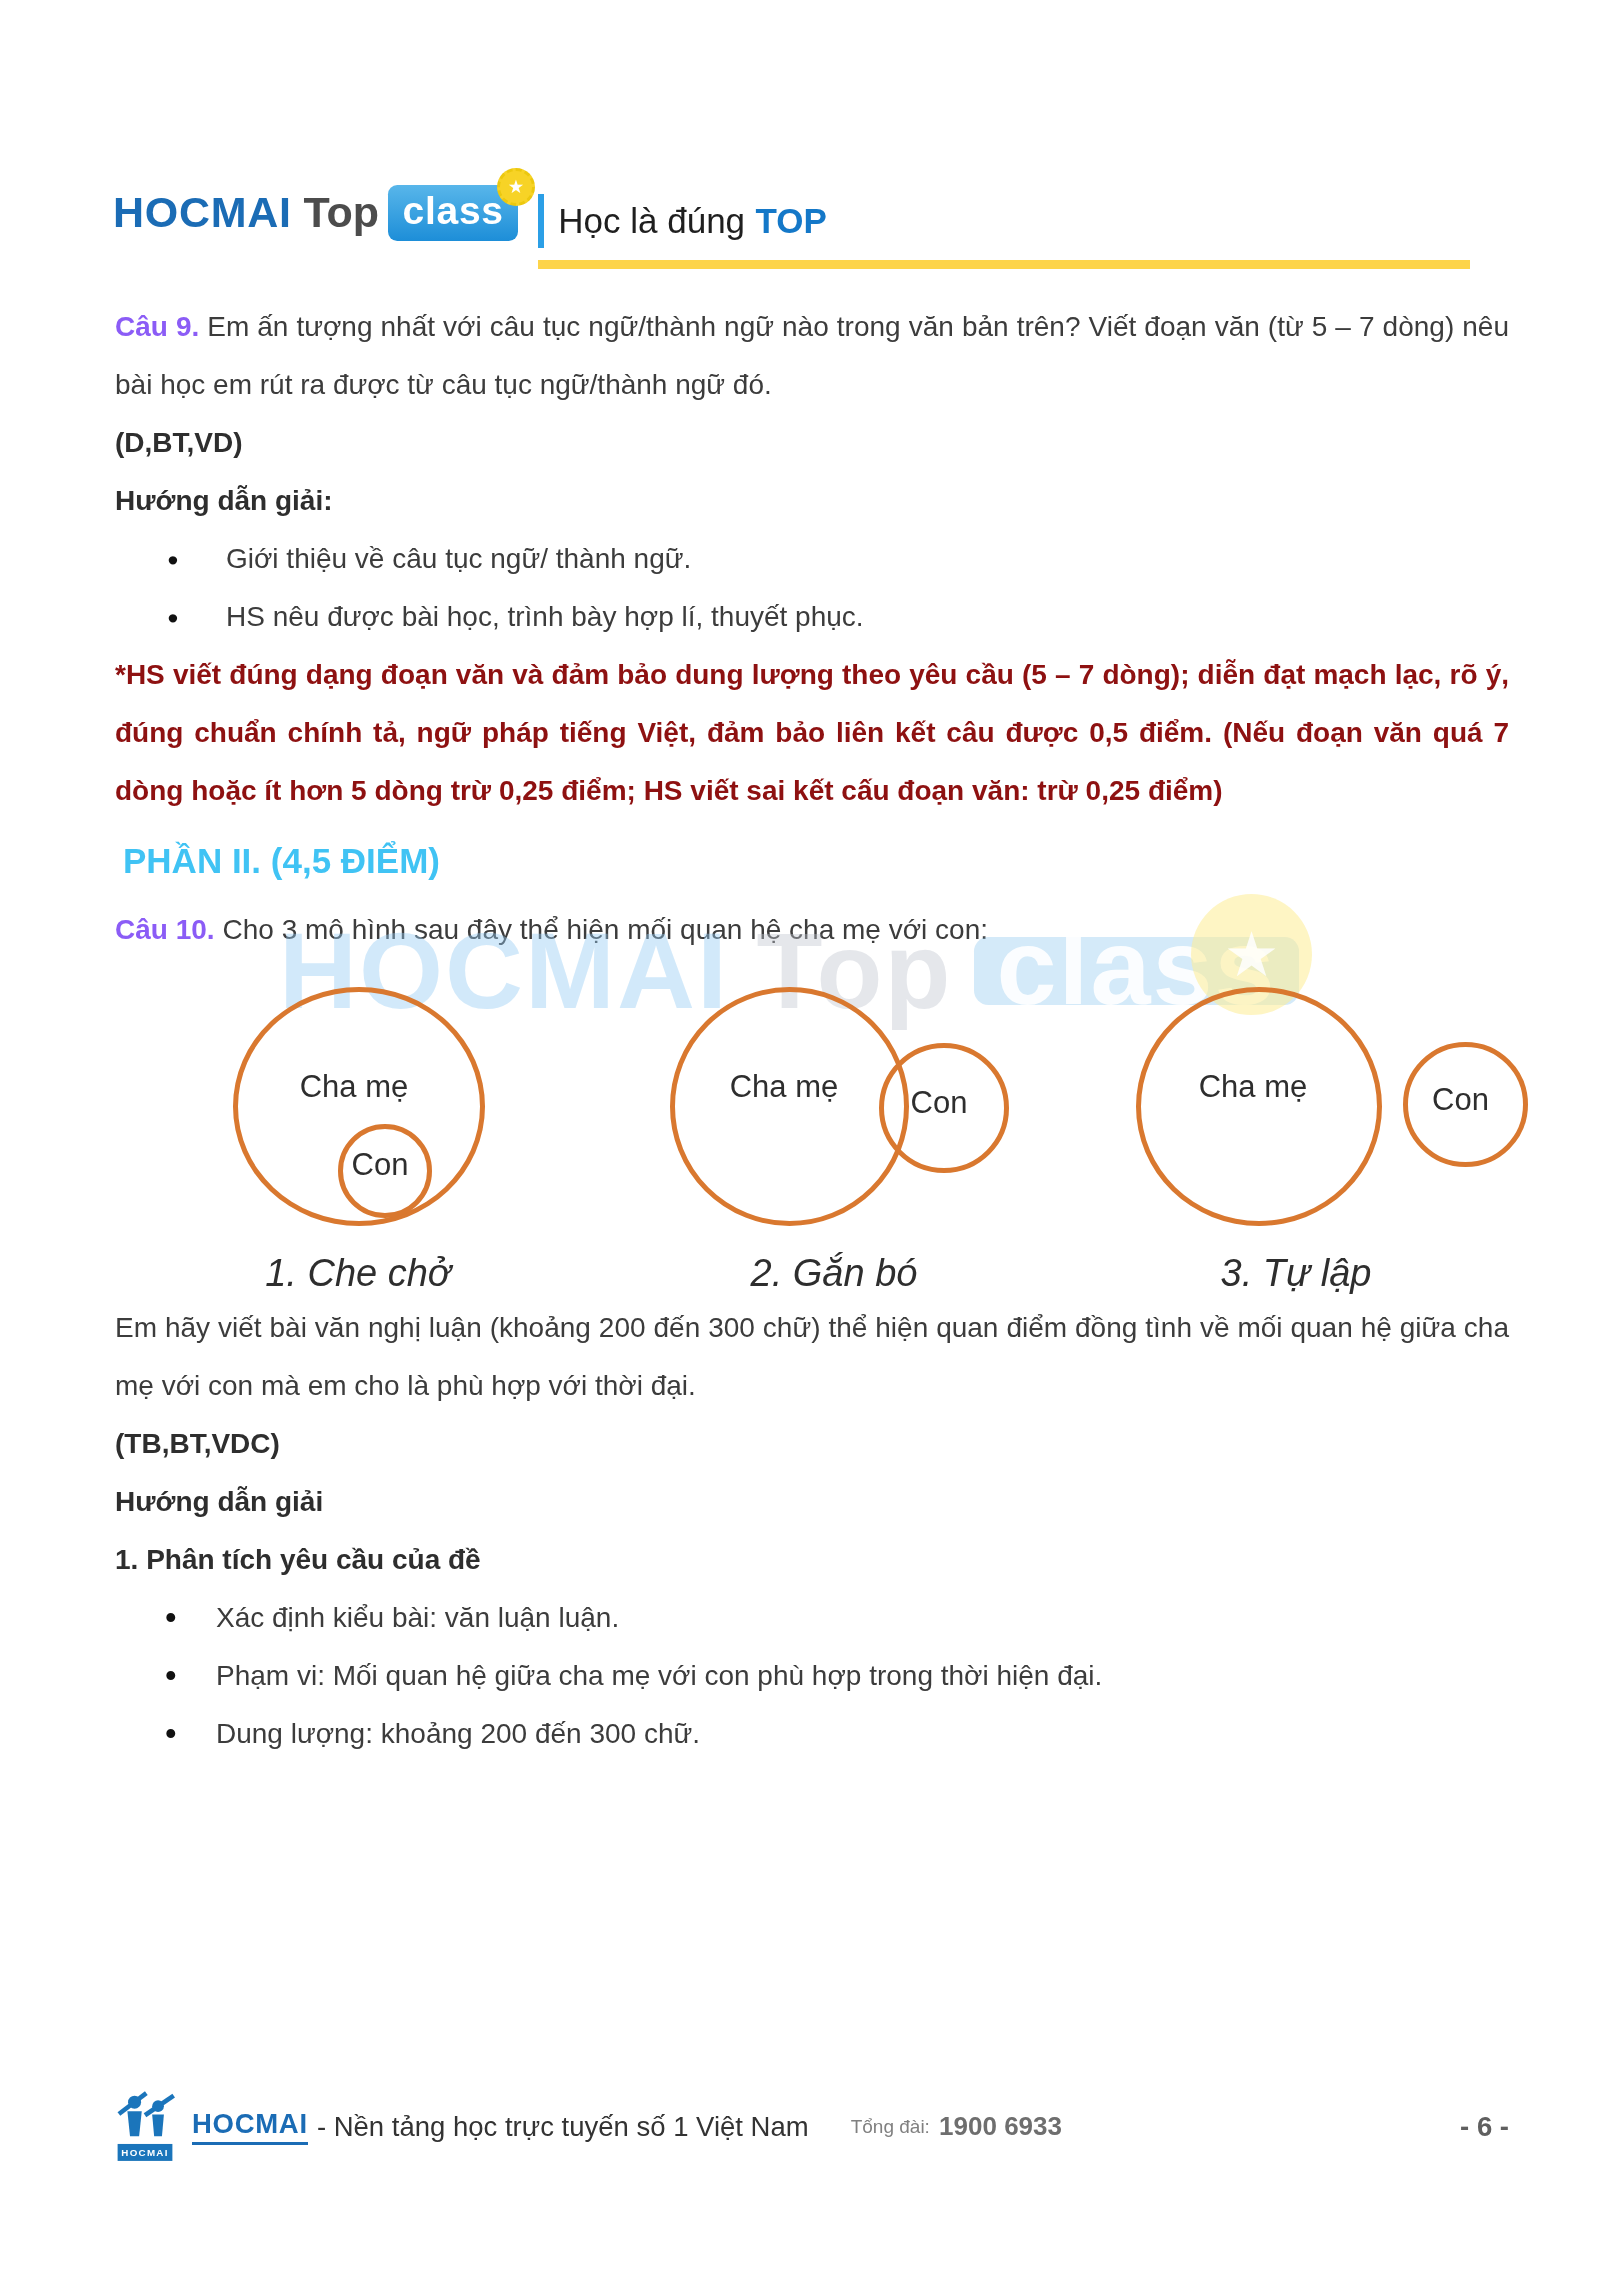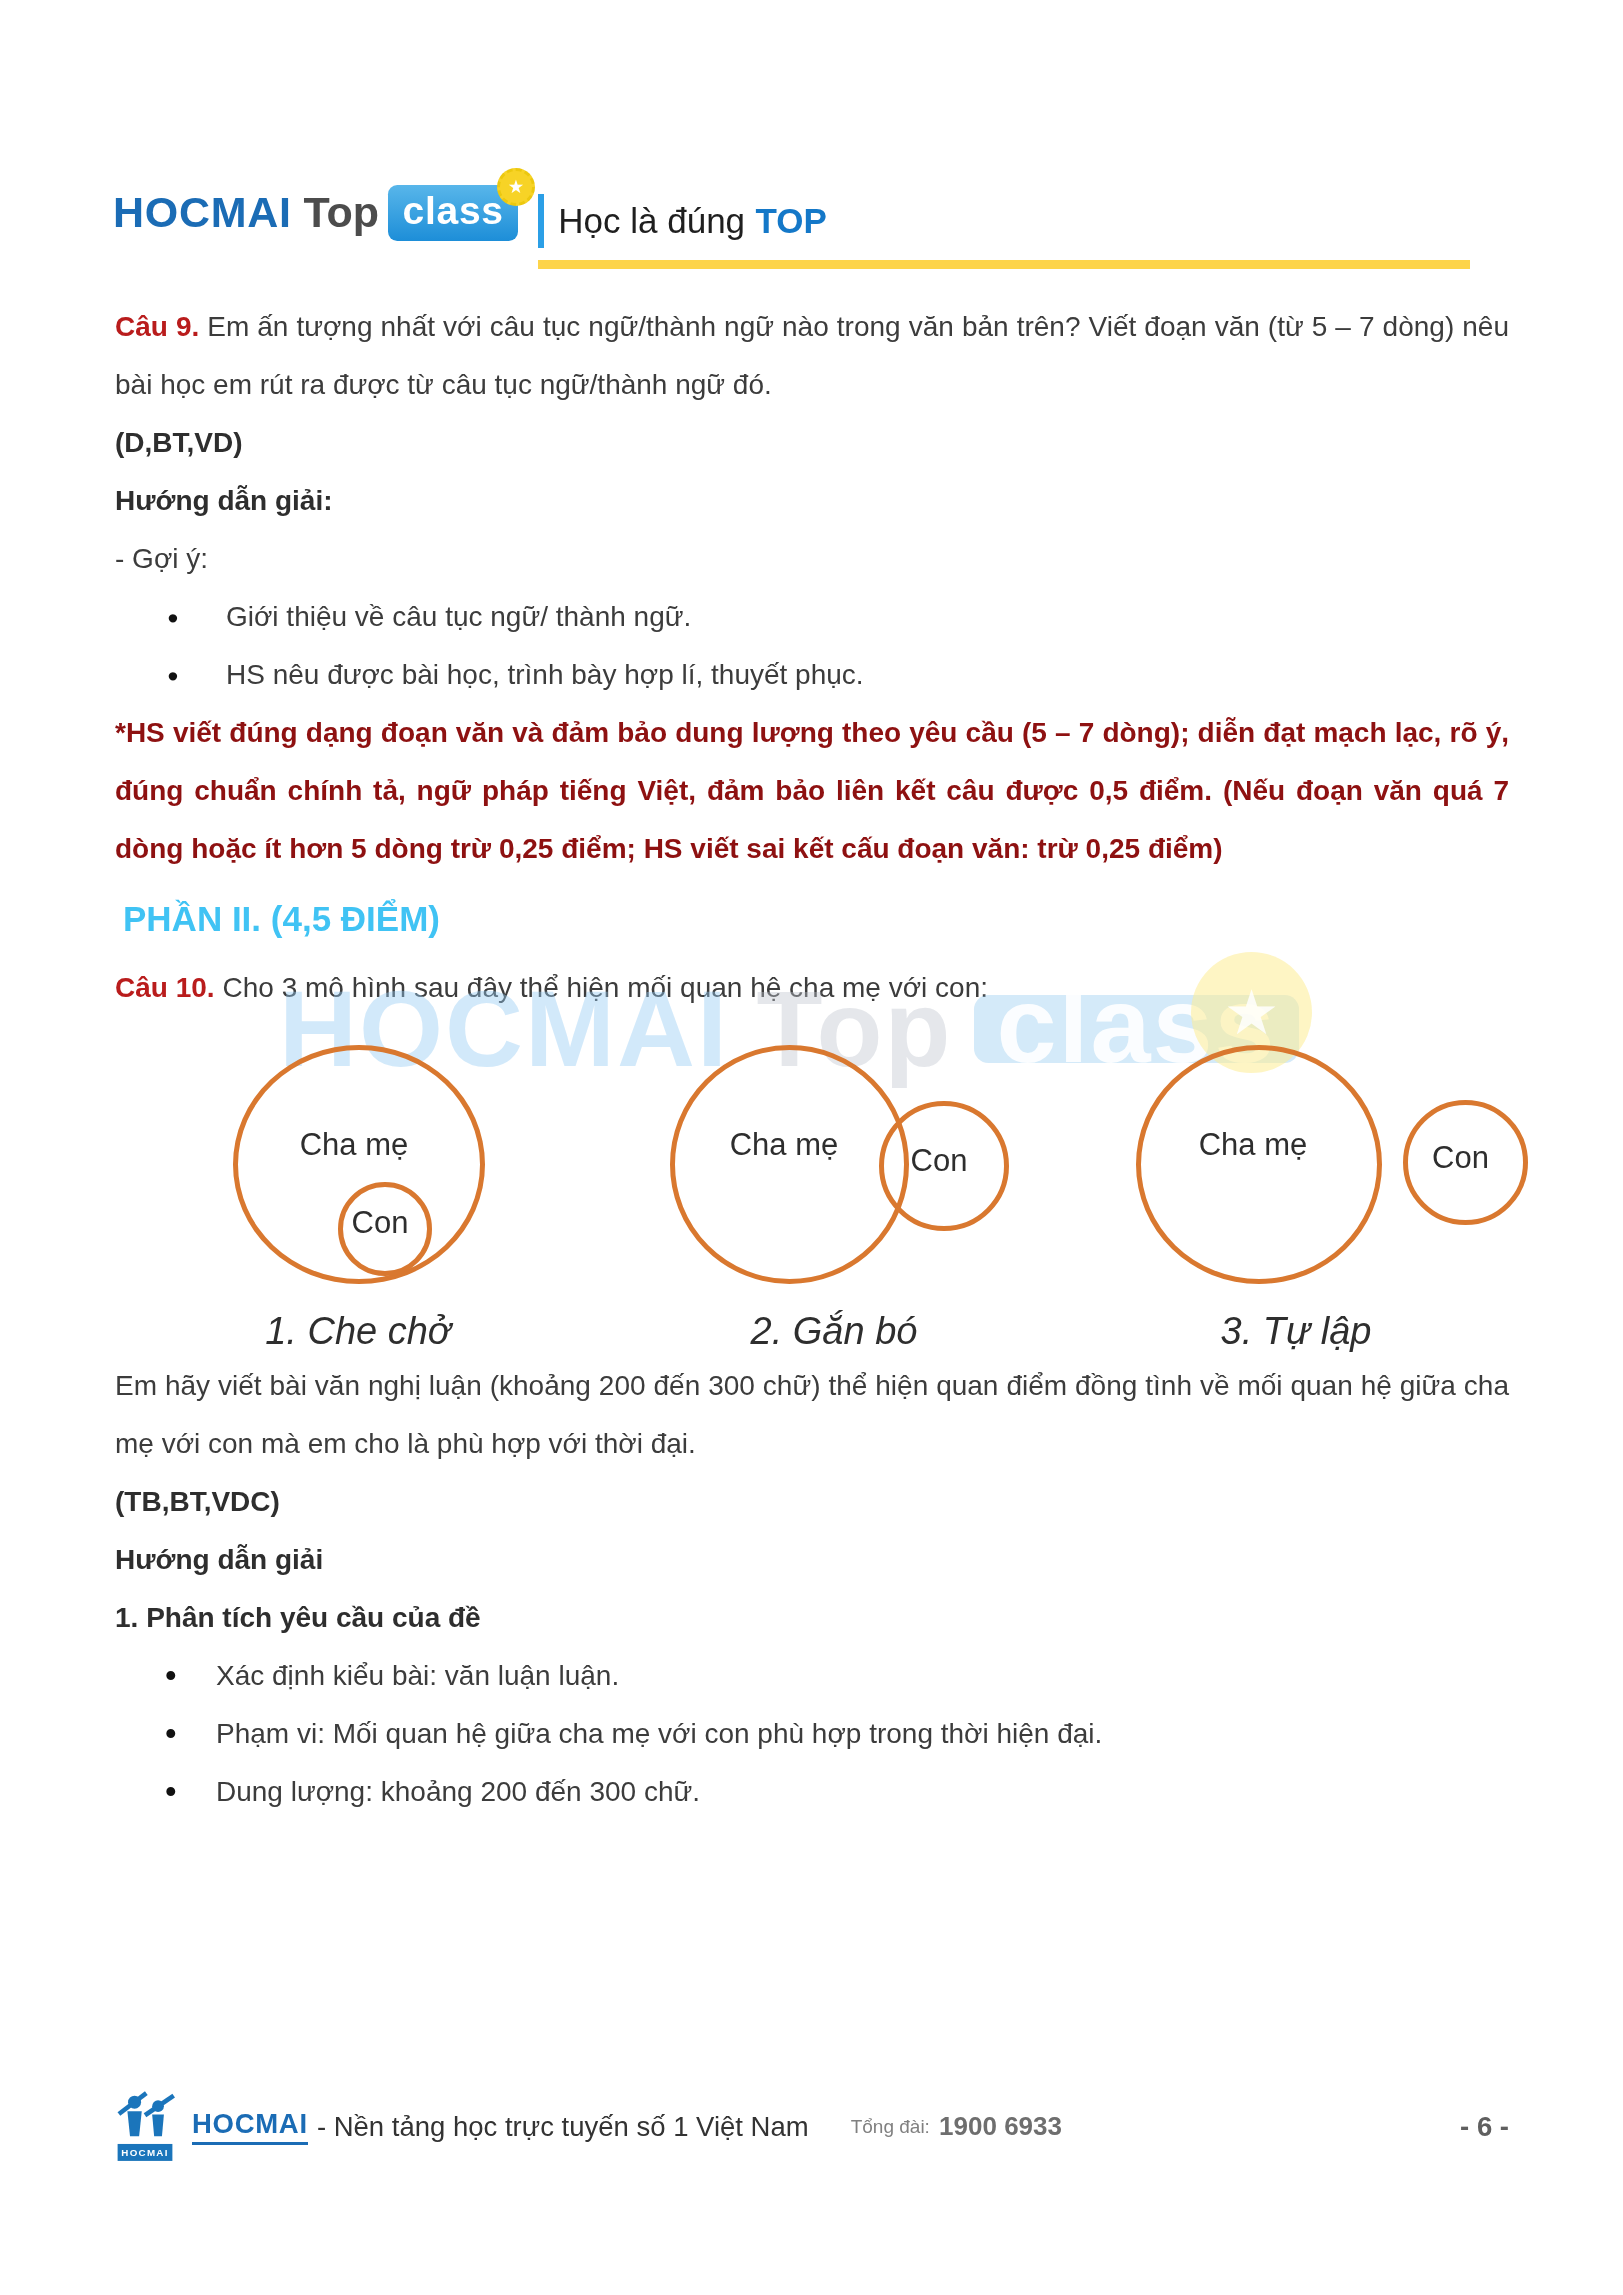--- a/index.html
+++ b/index.html
@@ -26,21 +26,21 @@
   .tag-bar{display:inline-block;width:5.9px;height:54px;background:#2b9fe6;margin-right:14.4px;}
   .tag-text{font-size:35px;color:#1f1f1f;}
   .tag-top{font-size:35px;font-weight:800;color:#1478c8;margin-left:10.5px;}
   .rule{position:absolute;top:260px;left:538px;width:932px;height:8.5px;background:#fdd44a;}
   
   .content{position:absolute;top:298px;left:115px;width:1394px;font-size:28px;line-height:58px;}
   .content p{margin:0;}
   .just{text-align:justify;}
   .b{font-weight:700;color:#2e2e2e;}
   .red{color:#8e1111;font-weight:700;}
-  .lbl{font-weight:700;color:#b91c1c;margin-right:7.9px;}
+  .lbl{font-weight:700;color:#8b5cf6;margin-right:7.9px;}
   h2.part{margin:8px;font-size:35px;line-height:65px;font-weight:800;color:#40c3f4;}
   ul.big-bullets,ul.small-bullets{margin:0;padding:0;list-style:none;}
   ul.big-bullets li{position:relative;padding-left:111px;}
   ul.big-bullets li::before{content:"●";position:absolute;left:52px;top:0;font-size:19.6px;color:#111;}
   ul.small-bullets li{position:relative;padding-left:101px;}
   ul.small-bullets li::before{content:"•";position:absolute;left:50px;top:0;font-size:33px;color:#111;}
   
   .diagrams{position:relative;width:1407px;height:340px;}
   .wm-text{
     position:absolute;top:-22px;left:164px;z-index:0;display:flex;align-items:center;
@@ -106,21 +106,20 @@
     <span class="tag-top">TOP</span>
   </div>
   <div class="rule"></div>
 
   <main class="content">
 
     <p class="just"><span class="lbl">Câu 9.</span><span>Em ấn tượng nhất với câu tục ngữ/thành ngữ nào trong văn bản trên? Viết đoạn văn (từ 5 – 7 dòng) nêu bài học em rút ra được từ câu tục ngữ/thành ngữ đó.</span></p>
 
     <p class="b">(D,BT,VD)</p>
     <p class="b">Hướng dẫn giải:</p>
-    <p>- Gợi ý:</p>
 
     <ul class="big-bullets">
       <li>Giới thiệu về câu tục ngữ/ thành ngữ.</li>
       <li>HS nêu được bài học, trình bày hợp lí, thuyết phục.</li>
     </ul>
 
     <p class="red just">*HS viết đúng dạng đoạn văn và đảm bảo dung lượng theo yêu cầu (5 – 7 dòng); diễn đạt mạch lạc, rõ ý, đúng chuẩn chính tả, ngữ pháp tiếng Việt, đảm bảo liên kết câu được 0,5 điểm. (Nếu đoạn văn quá 7 dòng hoặc ít hơn 5 dòng trừ 0,25 điểm; HS viết sai kết cấu đoạn văn: trừ 0,25 điểm)</p>
 
     <h2 class="part">PHẦN II. (4,5 ĐIỂM)</h2>
 

